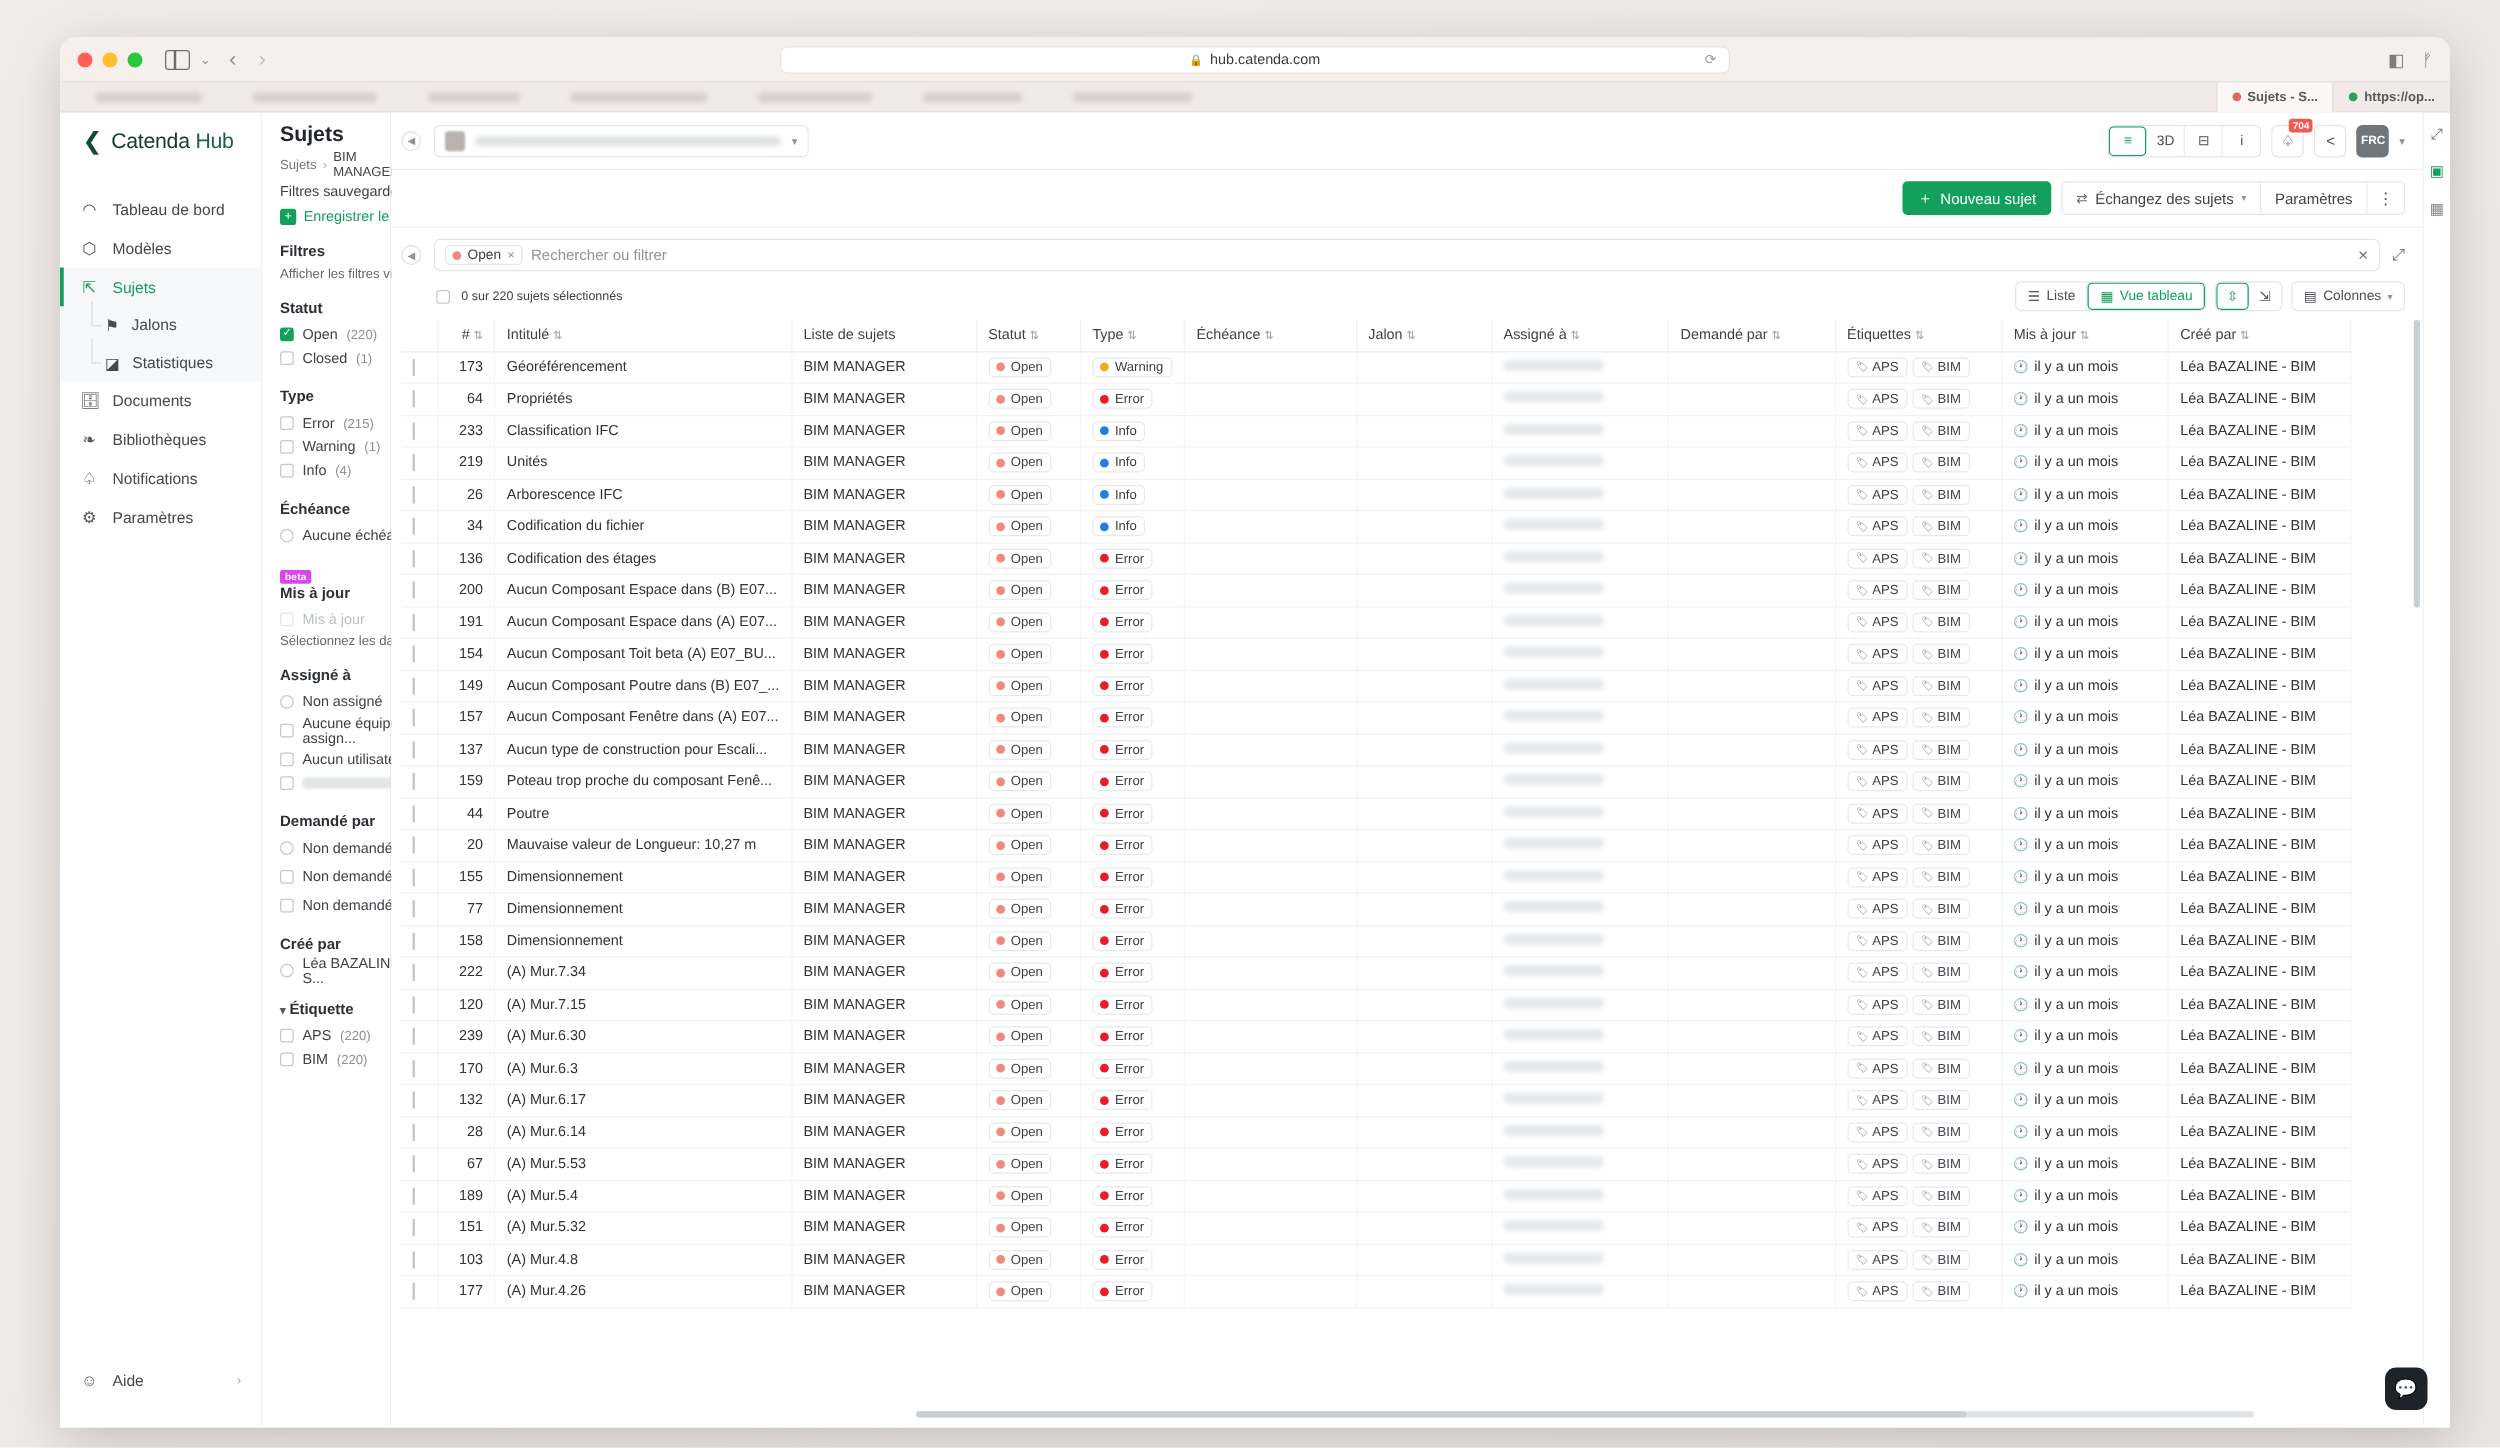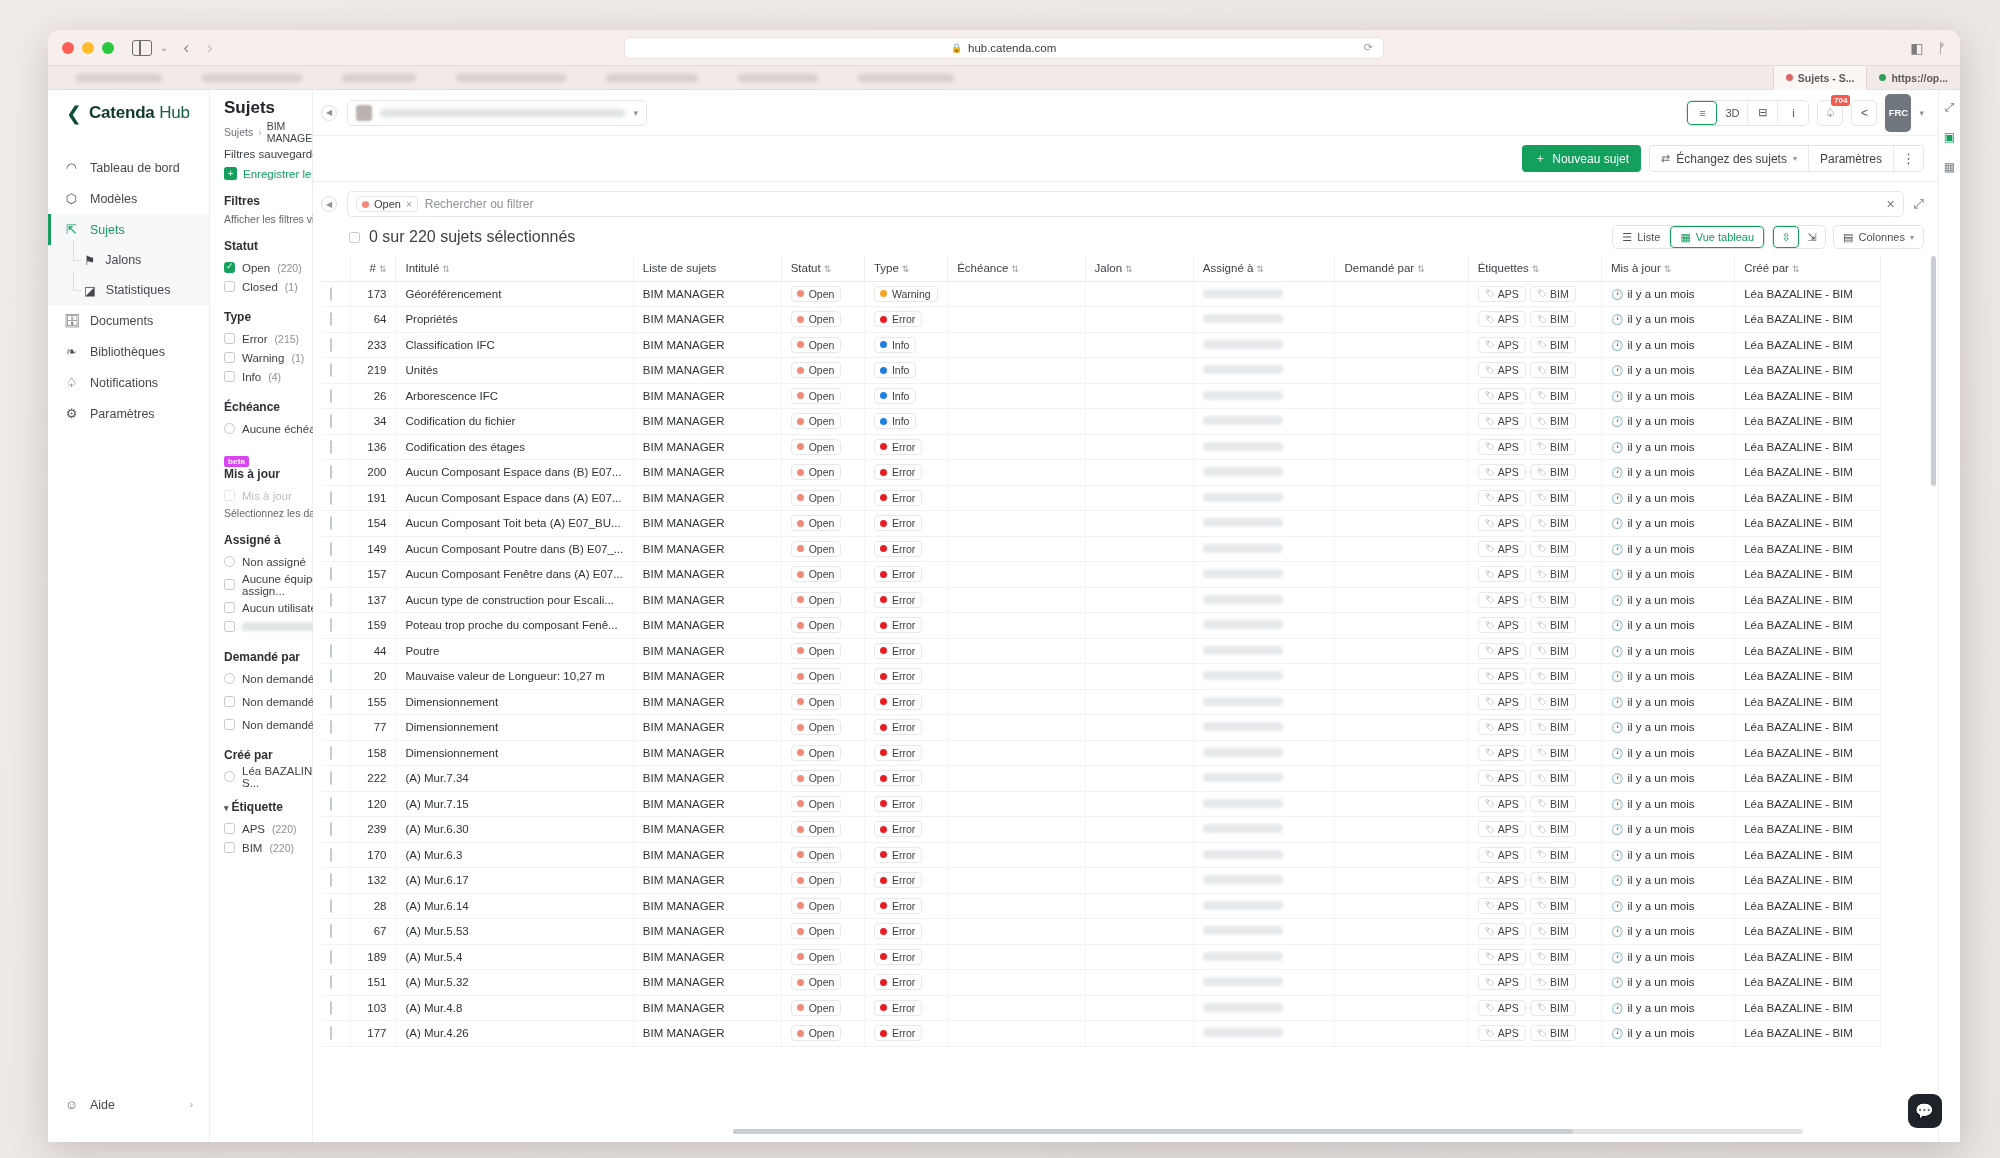--- a/index.html
+++ b/index.html
@@ -145,41 +145,41 @@
   .proj-av { width: 16px; height: 16px; border-radius: 3px; background: #b9b2ae; filter: blur(1px); }
   .proj-blur { flex:1; height: 8px; background: #dfe2e4; border-radius: 4px; filter: blur(2px); }
   .collapse-rail { width: 16px; height: 16px; border: 1px solid #dde1e4; border-radius: 50%; color:#8d9398; font-size: 8px; display:flex; align-items:center;justify-content:center; cursor:pointer; }
   .top-right { margin-left: auto; display: flex; align-items: center; gap: 8px; }
   .seg { display: flex; border: 1px solid #e2e5e8; border-radius: 5px; overflow: hidden; height: 26px; }
   .seg > div { display:flex; align-items:center; justify-content:center; min-width: 30px; padding: 0 8px; font-size: 11px; color: #4c5156; border-right: 1px solid #e9ecee; cursor:pointer; }
   .seg > div:last-child { border-right: none; }
   .seg > div.on { background: #fff; border: 1.6px solid #12a05c; border-radius: 4px; color:#12a05c; }
   .iconbtn { width: 26px; height: 26px; border: 1px solid #e2e5e8; border-radius: 5px; display:flex;align-items:center;justify-content:center; font-size:12px; color:#4c5156; position:relative; cursor:pointer; }
   .badge { position:absolute; top:-6px; right:-8px; background:#f4584f; color:#fff; font-size:8px; font-weight:bold; padding:1px 3px; border-radius:3px; }
-  .avatar { width: 26px; height: 38px; border-radius: 5px; background:#6f767c; color:#fff; font-size:9.5px; font-weight:bold; display:flex;align-items:center;justify-content:center; }
+  .avatar { width: 26px; height: 26px; border-radius: 5px; background:#6f767c; color:#fff; font-size:9.5px; font-weight:bold; display:flex;align-items:center;justify-content:center; }
 
   .actionbar { height: 46px; display:flex; align-items:center; justify-content:flex-end; padding: 0 14px; gap: 0; border-bottom: 1px solid #eceef0; }
   .btn-primary { background: #12a05c; color:#fff; font-size:12px; font-weight:500; height: 27px; padding: 0 12px; border-radius: 4px; display:flex; align-items:center; gap:6px; cursor:pointer; }
   .btn-group { display:flex; align-items:center; border:1px solid #e2e5e8; border-radius:4px; height:27px; margin-left:8px; overflow:hidden; }
   .btn-group > div { display:flex; align-items:center; gap:6px; padding: 0 11px; font-size:12px; color:#3f4448; height:100%; border-right:1px solid #e8ebed; cursor:pointer; }
   .btn-group > div:last-child { border-right:none; padding: 0 8px; }
 
   
   .searchrow { display:flex; align-items:center; gap:10px; padding: 9px 14px 0 8px; }
   .panel-toggle { width:16px;height:16px;border:1px solid #dde1e4;border-radius:50%;color:#8d9398;font-size:8px;display:flex;align-items:center;justify-content:center;cursor:pointer;flex:none;}
   .searchbox { flex:1; height: 26px; border:1px solid #e4e7ea; border-radius:5px; display:flex; align-items:center; gap:7px; padding: 0 8px; }
   .chip { display:flex; align-items:center; gap:5px; border:1px solid #e4e7ea; border-radius:4px; padding:1px 5px; font-size:11px; color:#3d4247; }
   .chip .d { width:7px;height:7px;border-radius:50%;background:#f28a7a; }
   .chip .x { color:#8b9196; font-size:10px; cursor:pointer; }
   .search-ph { color:#8d9398; font-size:12px; }
   .clear-x { margin-left:auto; color:#6e747a; font-size:14px; cursor:pointer; }
   .expand-ic { color:#6e747a; font-size:13px; cursor:pointer; flex:none; }
 
   .selrow { display:flex; align-items:center; gap:9px; padding: 8px 14px 7px 36px; }
-  .selrow .lbl { font-size:16px; color:#3d4247; }
+  .selrow .lbl { font-size:10px; color:#3d4247; }
   .viewctl { margin-left:auto; display:flex; align-items:center; gap:7px; }
   .vbtn-group { display:flex; border:1px solid #e2e5e8; border-radius:5px; height:24px; overflow:hidden; }
   .vbtn { display:flex;align-items:center;gap:5px;padding:0 9px;font-size:11px;color:#4c5156;border-right:1px solid #e9ecee;cursor:pointer; }
   .vbtn:last-child{border-right:none;}
   .vbtn.on { border:1.6px solid #12a05c; border-radius:4px; color:#12a05c; }
   .sq2 { display:flex; border:1px solid #e2e5e8; border-radius:5px; height:24px; overflow:hidden; }
   .sq2 > div { width:26px; display:flex;align-items:center;justify-content:center;font-size:11px;color:#4c5156;border-right:1px solid #e9ecee;cursor:pointer;}
   .sq2 > div:last-child{border-right:none;}
   .sq2 > div.on { border:1.6px solid #12a05c; border-radius:4px; color:#12a05c; }
 
@@ -268,21 +268,21 @@
         <span>https://op...</span>
       </div>
     </div>
   </div>
 
   <div class="app">
 
     <div class="rail">
       <div class="brand">
         <span class="brand-logo">❮</span>
-        <span class="brand-text"><span style="font-weight:bold;color:#123b2c">Catenda</span> <span>Hub</span></span>
+        <span class="brand-text"><span style="font-weight:normal;color:#123b2c">Catenda</span> <span>Hub</span></span>
       </div>
       <div class="nav">
         <div class="navitem">
           <span class="ic">◠</span>
           <span>Tableau de bord</span>
         </div>
         <div class="navitem">
           <span class="ic">⬡</span>
           <span>Modèles</span>
         </div>

